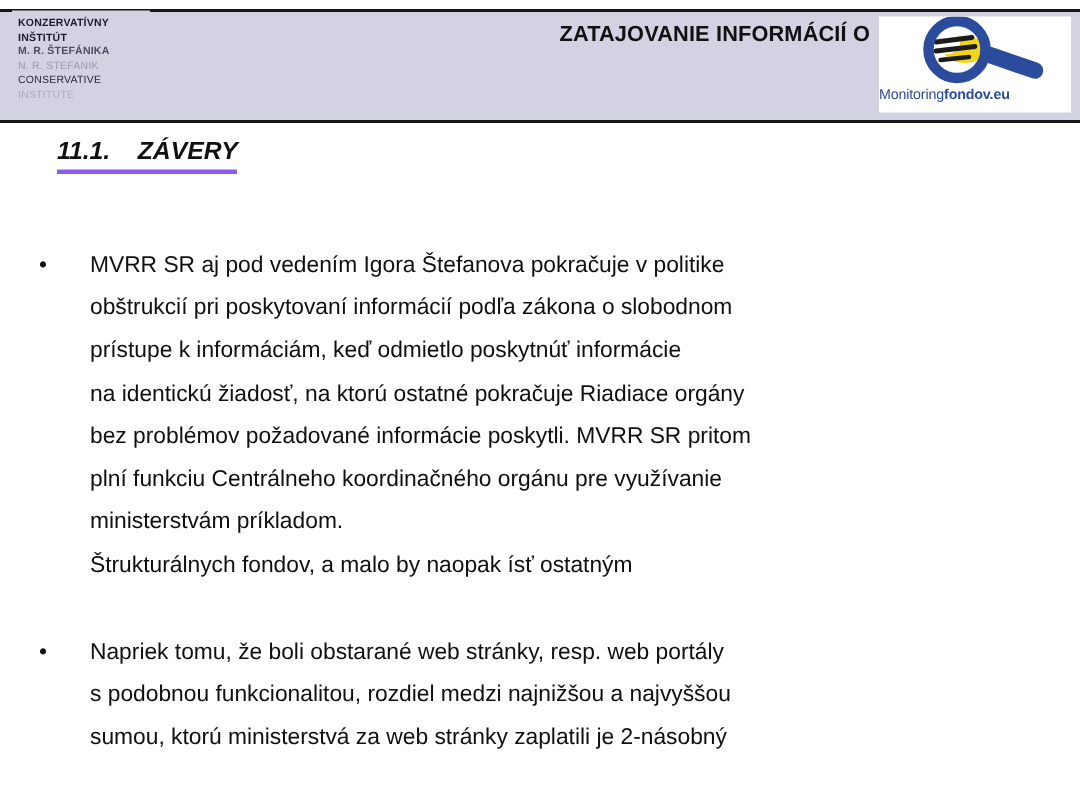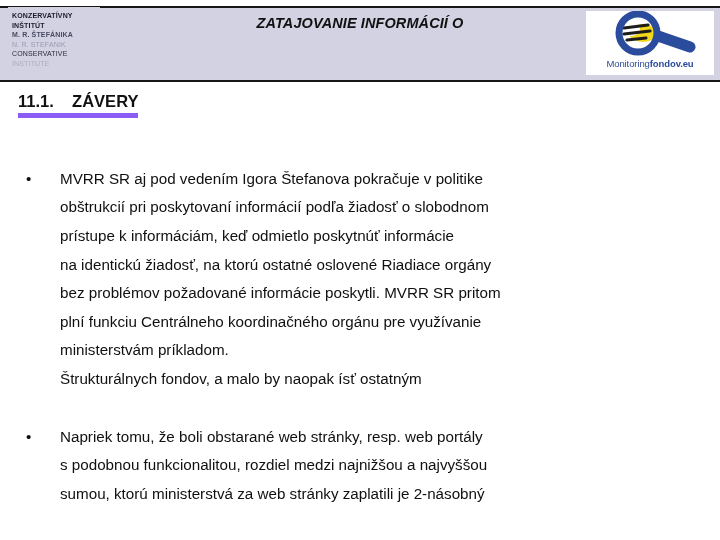--- a/index.html
+++ b/index.html
@@ -34,27 +34,26 @@
     border-top: 2px solid #161616;
     border-bottom: 2px solid #161616;
     box-sizing: border-box;
   }
 
   .header-title {
     position: absolute;
     left: 140px;
     top: 12px;
     width: 440px;
-    text-align: center;
+    text-align: right;
     font-size: 14.5px;
     font-weight: bold;
     line-height: 1.55;
     letter-spacing: 0.1px;
     color: #111111;
-    font-style: italic;
   }
   .header-title .line {
     display: block;
     white-space: nowrap;
   }
 
   
   .logo-left {
     position: absolute;
     left: 8px;
@@ -92,46 +91,47 @@
     overflow: hidden;
   }
   .logo-right svg {
     display: block;
   }
   .logo-right .brand {
     position: absolute;
     left: 0;
     bottom: 6px;
     width: 128px;
-    text-align: center;
+    text-align: left;
     font-size: 9.5px;
     color: #2b4b9c;
     letter-spacing: -0.1px;
     white-space: nowrap;
   }
   .logo-right .brand b { font-weight: bold; }
 
   
   .content {
     position: absolute;
     left: 0;
     top: 92px;
     width: 720px;
   }
 
   .section-heading {
-    margin: 0 0 0 18px;
+    margin: 0 0 0 38px;
     font-size: 16.5px;
     font-weight: bold;
     color: #111111;
     display: inline-block;
-    border-bottom: 5px solid #8b5cf6;
+    border-bottom: 3px solid #8b5cf6;
     padding-bottom: 1px;
     white-space: pre;
     line-height: 1.2;
+    font-style: italic;
   }
 
   .bullets {
     margin: 0;
     padding: 0;
     list-style: none;
   }
 
   .bullet {
     position: relative;
@@ -204,23 +204,23 @@
 
     <div>
       <span class="section-heading">11.1.    ZÁVERY</span>
     </div>
 
     <ul class="bullets">
 
       <li class="bullet" id="bullet-1">
         <span class="marker">•</span>
         <span class="ln">MVRR SR aj pod vedením Igora Štefanova pokračuje v politike</span>
-        <span class="ln">obštrukcií pri poskytovaní informácií podľa žiadosť o slobodnom</span>
+        <span class="ln">obštrukcií pri poskytovaní informácií podľa zákona o slobodnom</span>
         <span class="ln">prístupe k informáciám, keď odmietlo poskytnúť informácie</span>
-        <span class="ln">na identickú žiadosť, na ktorú ostatné oslovené Riadiace orgány</span>
+        <span class="ln">na identickú žiadosť, na ktorú ostatné pokračuje Riadiace orgány</span>
         <span class="ln">bez problémov požadované informácie poskytli. MVRR SR pritom</span>
         <span class="ln">plní funkciu Centrálneho koordinačného orgánu pre využívanie</span>
         <span class="ln">ministerstvám príkladom.</span>
         <span class="ln">Štrukturálnych fondov, a malo by naopak ísť ostatným</span>
       </li>
 
       <li class="bullet" id="bullet-2">
         <span class="marker">•</span>
         <span class="ln">Napriek tomu, že boli obstarané web stránky, resp. web portály</span>
         <span class="ln">s podobnou funkcionalitou, rozdiel medzi najnižšou a najvyššou</span>

